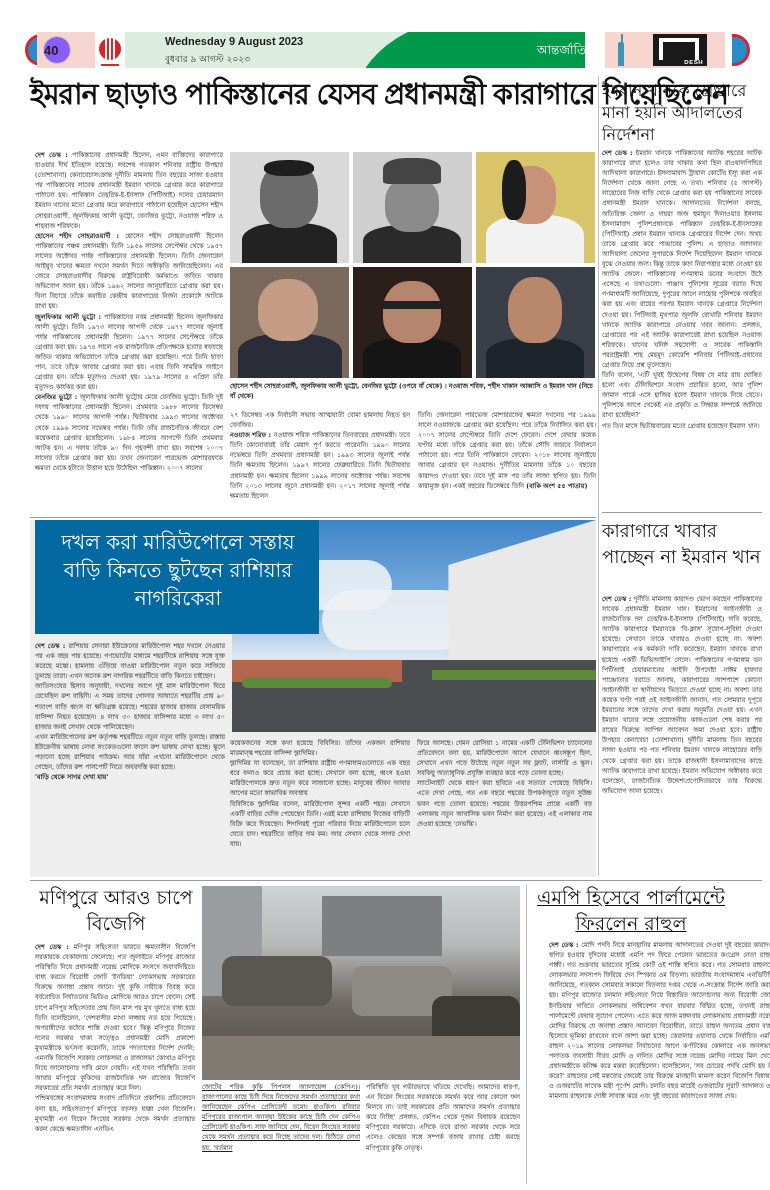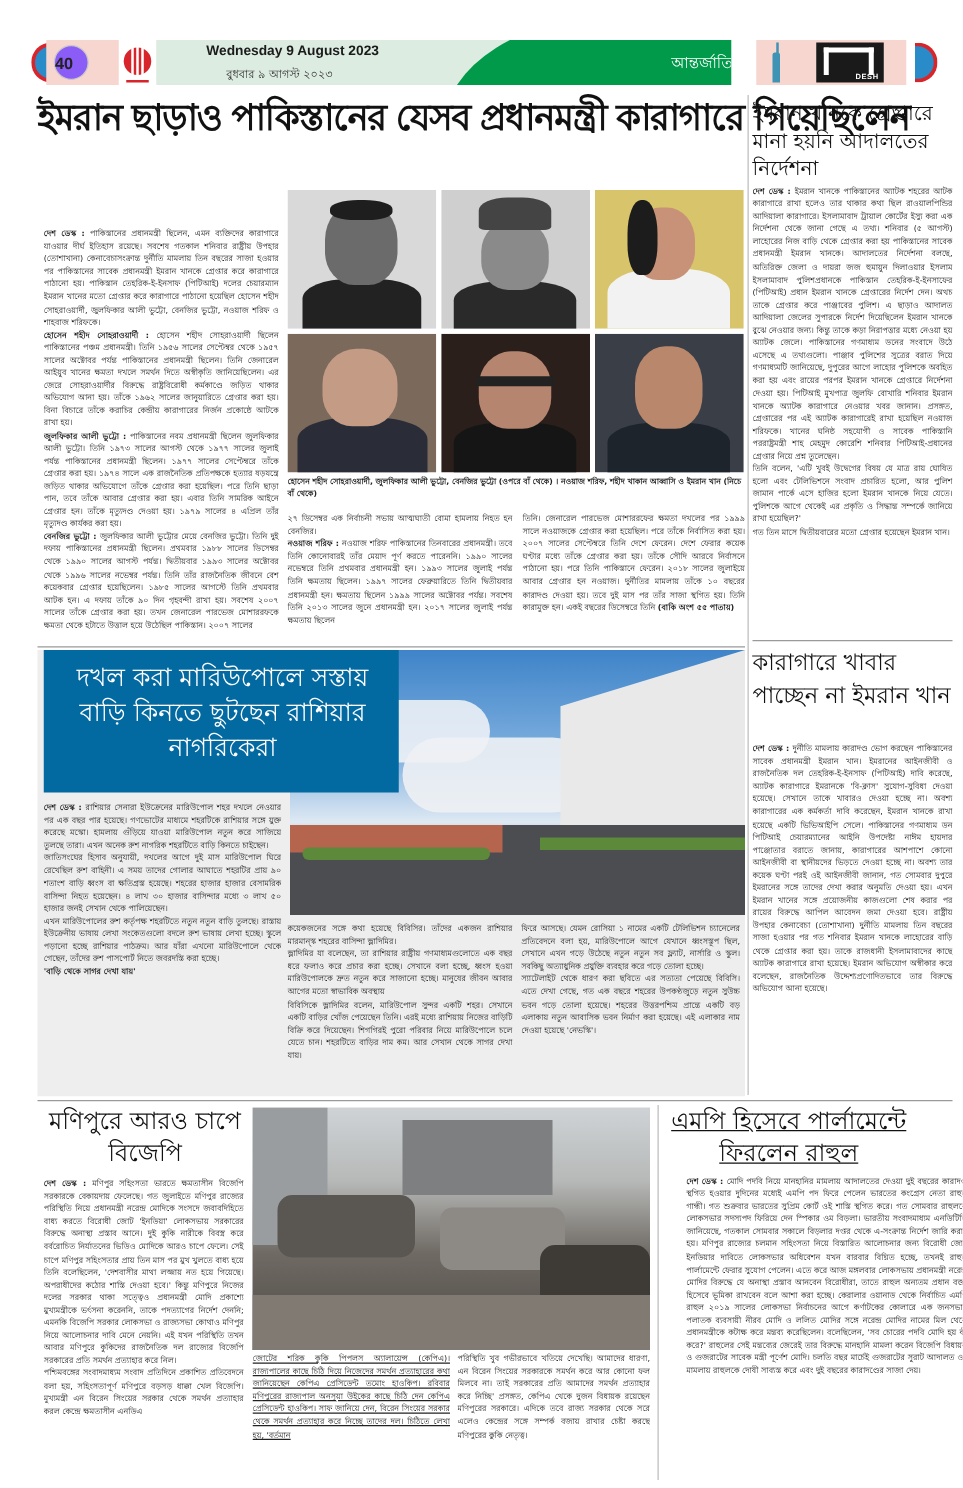--- a/index.html
+++ b/index.html
@@ -11,40 +11,40 @@
   .hdr-left-cap { position: absolute; left: 0; top: 2px; width: 18px; height: 32px; border-radius: 18px 0 0 18px; background: #2a8bc9; border: 3px solid #d8252b; border-right: none; }
   .hdr-pink-left { position: absolute; left: 12px; top: 0; width: 58px; height: 36px; background: #f6d6cf; }
   .page-no { position: absolute; left: 18px; top: 4px; width: 28px; height: 28px; border-radius: 50%; background: #8b5cf6; border: 1px solid #c8c8c8; font: bold 13px "Liberation Sans", sans-serif; text-align: left; line-height: 27px; color: #222; }
   .emblem { position: absolute; left: 74px; top: 0; width: 22px; height: 36px; }
   .emblem .ring { position: absolute; left: 0; top: 6px; width: 22px; height: 22px; border-radius: 50%; background: #d8252b; }
   .emblem .bar { position: absolute; top: 3px; width: 2px; height: 30px; background: #fff; }
   .emblem .base { position: absolute; left: 2px; top: 32px; width: 18px; height: 2px; background: #d8252b; }
   .hdr-date-box { position: absolute; left: 100px; top: 0; width: 460px; height: 36px; background: #dcece1; overflow: hidden; }
   .hdr-green { position: absolute; left: 230px; top: -20px; width: 400px; height: 90px; background: #009a4a; border-top-left-radius: 190px 120px; }
   .date-en { position: absolute; left: 40px; top: 3px; font: bold 11px "Liberation Sans", sans-serif; color: #1b1b1b; }
-  .date-bn { position: absolute; left: 56px; top: 20px; font: 9px "DejaVu Sans", sans-serif; color: #333; }
+  .date-bn { position: absolute; left: 40px; top: 20px; font: 9px "DejaVu Sans", sans-serif; color: #333; }
   .section-name { position: absolute; left: 412px; top: 9px; font: 12px "DejaVu Sans", sans-serif; color: #fff; }
   .hdr-pink-right { position: absolute; left: 580px; top: 0; width: 120px; height: 36px; background: #f6d6cf; }
   .liberty { position: absolute; left: 588px; top: 2px; width: 16px; height: 32px; }
   .liberty .body { position: absolute; left: 5px; top: 8px; width: 6px; height: 24px; background: #3f93b4; border-radius: 2px 2px 0 0; }
   .liberty .arm { position: absolute; left: 8px; top: 0; width: 2px; height: 10px; background: #3f93b4; }
   .desh-logo { position: absolute; left: 628px; top: 2px; width: 54px; height: 32px; background: #1a1a1a; color: #fff; font: bold 8px "Liberation Sans", sans-serif; }
   .desh-logo .glyph { position: absolute; left: 6px; top: 4px; width: 40px; height: 22px; border: 4px solid #fff; border-bottom: none; }
   .desh-logo .lbl { position: absolute; right: 4px; bottom: 1px; font-size: 6px; letter-spacing: 0.5px; }
   .hdr-right-cap { position: absolute; left: 707px; top: 2px; width: 18px; height: 32px; border-radius: 0 18px 18px 0; background: #2a8bc9; border: 3px solid #d8252b; border-left: none; }
 
   
   .body-text { font: 6.4px/10.1px "DejaVu Sans", sans-serif; color: #222; text-align: justify; }
   .body-text p { margin: 0; }
   .lead { font-weight: bold; }
   .headline { font-family: "DejaVu Sans", sans-serif; color: #111; }
 
   
   .main-head { position: absolute; left: 30px; top: 74px; width: 568px; font: bold 29px/40px "DejaVu Sans Condensed", "DejaVu Sans", sans-serif; letter-spacing: -1px; transform: scaleX(0.98); transform-origin: left; white-space: nowrap; }
-  .s1-col1 { position: absolute; left: 35px; top: 150px; width: 188px; height: 365px; overflow: hidden; margin-top: 32px; }
+  .s1-col1 { position: absolute; left: 35px; top: 150px; width: 188px; height: 365px; overflow: hidden; }
   .photo-grid { position: absolute; left: 230px; top: 152px; width: 365px; height: 226px; }
   .portrait { position: absolute; width: 119px; height: 111px; overflow: hidden; }
   .portrait .bg { position: absolute; inset: 0; }
   .portrait .face { position: absolute; border-radius: 45% 45% 40% 40%; }
   .portrait .suit { position: absolute; bottom: 0; border-radius: 40% 40% 0 0; }
   .caption { position: absolute; left: 230px; top: 381px; width: 365px; font: bold 6.2px/9.5px "DejaVu Sans", sans-serif; color: #222; }
   .s1-col2 { position: absolute; left: 230px; top: 410px; width: 180px; height: 105px; overflow: hidden; }
   .s1-col3 { position: absolute; left: 418px; top: 410px; width: 178px; height: 105px; overflow: hidden; }
   .cont-link { font-weight: bold; }
 

